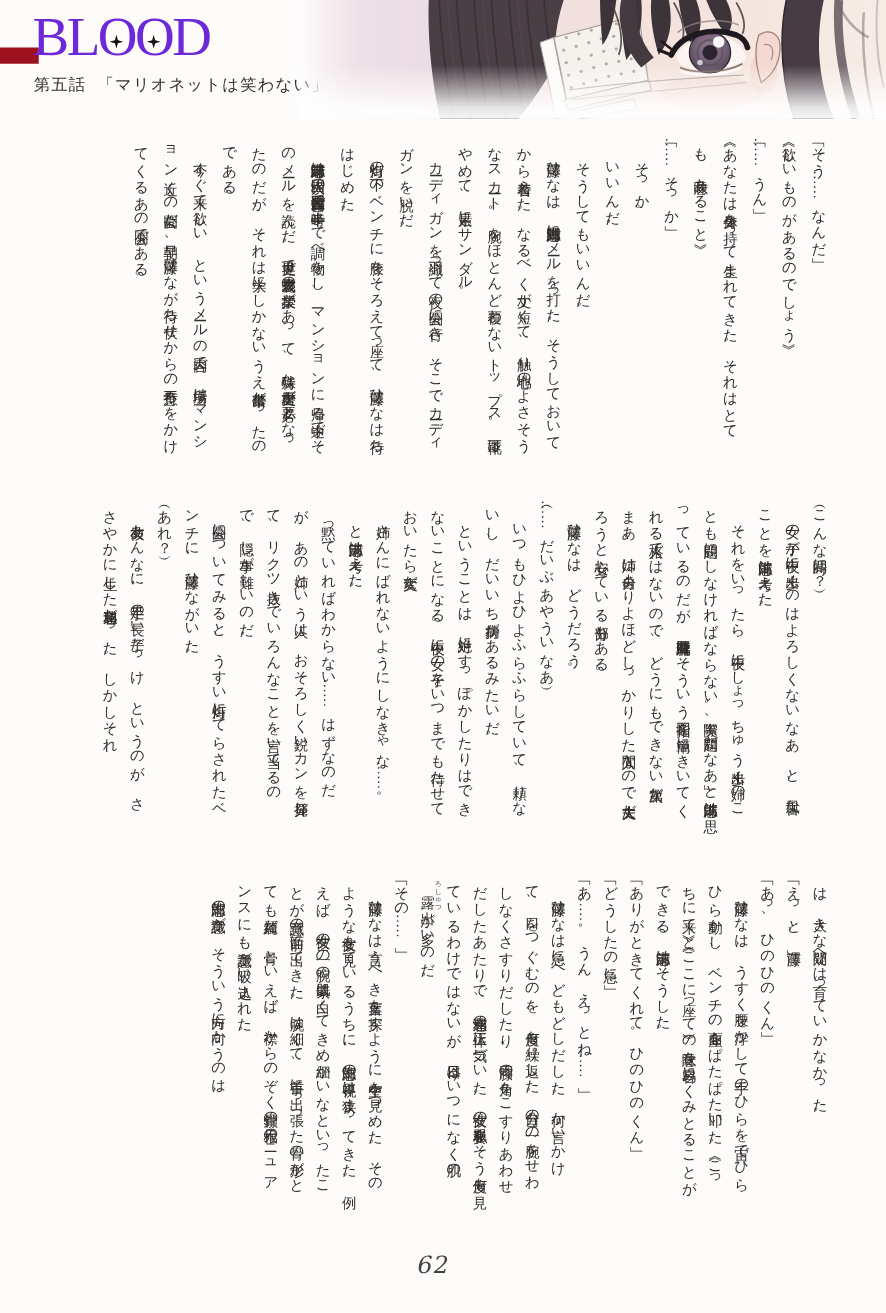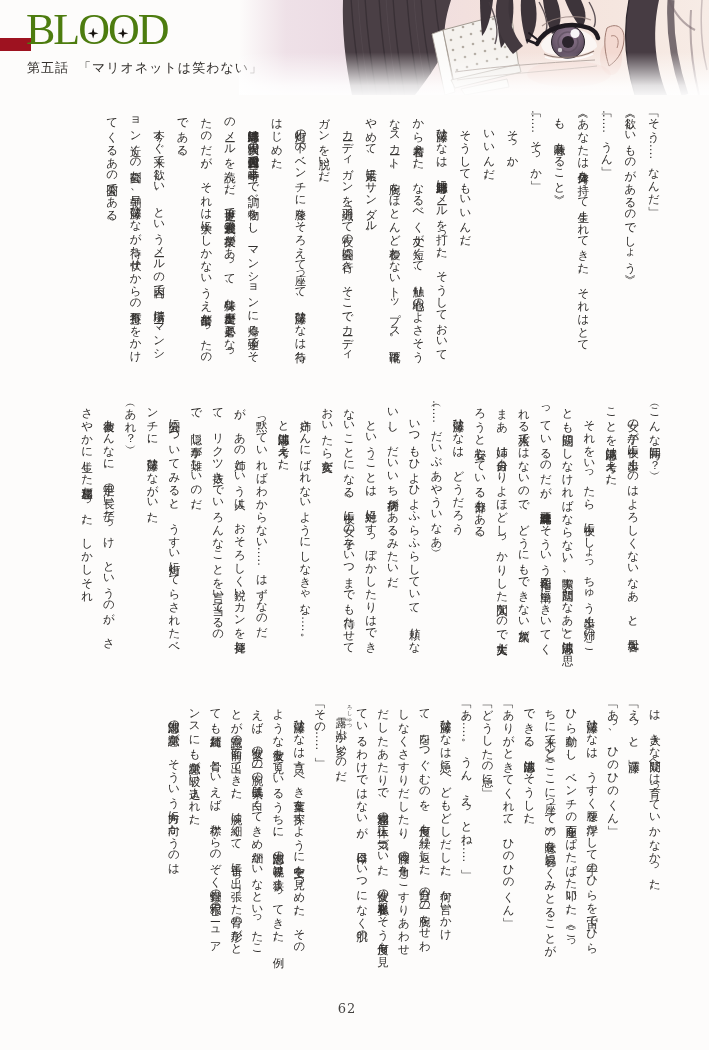--- a/index.html
+++ b/index.html
@@ -8,21 +8,21 @@
     background:#fdfcfb;
     font-family:"Liberation Serif","DejaVu Serif",serif;
     color:#2e2c2a;
   }
   
   .header{position:absolute;top:0;left:0;width:709px;height:95px;}
   .accent-bar{position:absolute;left:0;top:38px;width:31px;height:13px;background:#9e1220;}
   .series-logo{
     position:absolute;left:26px;top:6px;height:50px;
     font-family:"Liberation Serif","DejaVu Serif",serif;
-    font-size:44px;line-height:48px;letter-spacing:-2px;color:#4d7c0f;
+    font-size:44px;line-height:48px;letter-spacing:-2px;color:#6d28d9;
     white-space:nowrap;
   }
   .logo-letter{position:relative;display:inline-block;}
   .star4{
     position:absolute;left:50%;top:57%;width:11px;height:11px;
     transform:translate(-50%,-50%);background:#16120f;display:block;
     clip-path:polygon(50% 0,61% 39%,100% 50%,61% 61%,50% 100%,39% 61%,0 50%,39% 39%);
   }
   .chapter-heading{
     position:absolute;left:27px;top:59px;font-size:13px;letter-spacing:1px;color:#33302d;
@@ -38,21 +38,21 @@
   }
   .band p{margin:0;padding:0;}
   .band ruby rt{font-size:5.5px;letter-spacing:0;color:#4a4846;}
   #band-0{top:110px;height:253px;line-height:2.05;}
   #band-1{top:400px;height:254px;line-height:1.9;}
   #band-2{top:701px;height:253px;line-height:1.82;}
   
   .page-number{
     position:absolute;top:1001px;left:0;width:694px;text-align:center;
     font-family:"DejaVu Serif","Liberation Serif",serif;
-    font-size:13px;color:#444240;letter-spacing:1px;
+    font-size:19px;color:#444240;letter-spacing:1px;font-style:italic;
   }
 </style>
 </head>
 <body>
 
 <div class="page">
 
   <header class="header">
     <div class="accent-bar"></div>
     <div class="series-logo"><span class="logo-letter">B</span><span class="logo-letter">L</span><span class="logo-letter">O<i class="star4"></i></span><span class="logo-letter">O<i class="star4"></i></span><span class="logo-letter">D</span></div>

